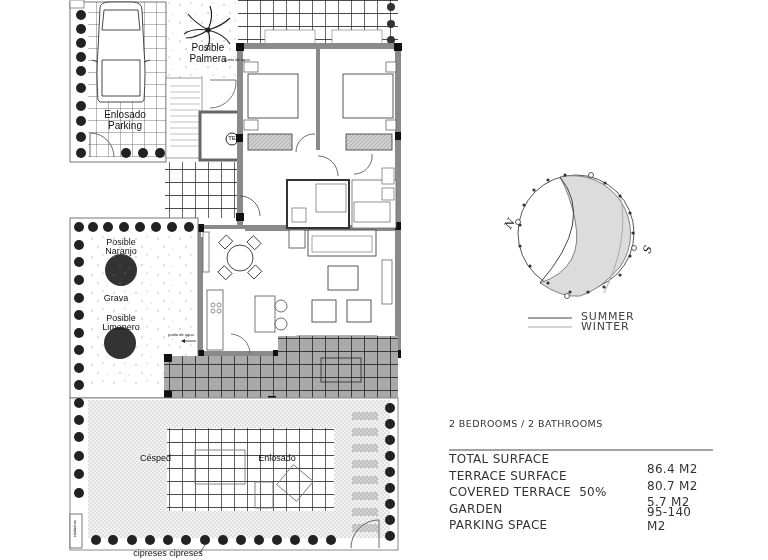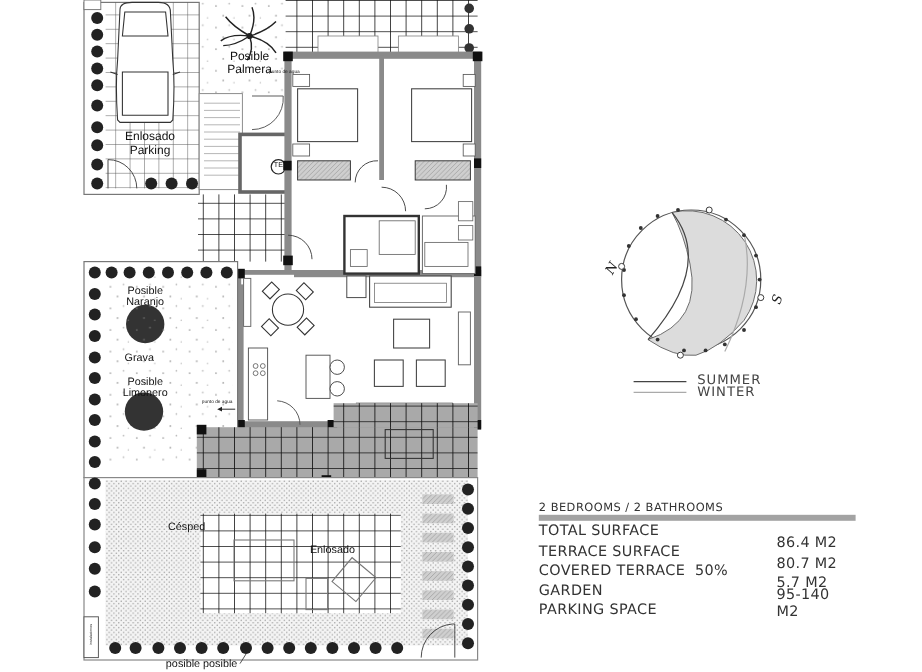--- a/index.html
+++ b/index.html
@@ -3,21 +3,21 @@
 <meta charset="utf-8">
 <style>
   * { box-sizing: border-box; margin: 0; padding: 0; }
   html, body { width: 768px; height: 560px; background: #ffffff; overflow: hidden; }
   body { position: relative; font-family: "Liberation Sans", sans-serif; color: #222; }
   #plan { position: absolute; left: 0; top: 0; width: 768px; height: 560px; }
   .label { position: absolute; font-family: "Liberation Sans", sans-serif; color: #111; text-align: center; line-height: 1.05; }
   .lbl-md { font-size: 10px; }
   .lbl-sm { font-size: 4px; }
   .specs { position: absolute; left: 449px; top: 418px; width: 264px; font-family: "DejaVu Sans", sans-serif; }
-  .specs-title { font-size: 9.5px; letter-spacing: 0.4px; color: #333; padding-bottom: 0; border-bottom: 5px solid #a3a3a3; }
+  .specs-title { font-size: 9.5px; letter-spacing: 0.4px; color: #333; padding-bottom: 20px; border-bottom: 2px solid #a3a3a3; }
   .spec-row { display: flex; font-size: 12px; letter-spacing: 0.3px; color: #333; height: 16.5px; align-items: center; }
   .spec-row:first-of-type { margin-top: 4px; }
   .spec-name { width: 198px; }
   .spec-val { flex: 1; margin-top: 20px; }
   .legend { position: absolute; left: 528px; top: 311px; font-family: "DejaVu Sans", sans-serif; font-size: 11px; letter-spacing: 0.8px; color: #444; }
   .legend-row { display: flex; align-items: center; height: 10px; }
   .legend-line { width: 44px; height: 1px; margin-right: 9px; }
   .compass-lbl { position: absolute; font-family: "DejaVu Serif", serif; font-style: italic; font-size: 11px; color: #222; }
 </style>
 </head>
@@ -348,23 +348,23 @@
 <div class="label lbl-md" style="left:96px;top:238px;width:50px;font-size:9px;">
   <div>Posible</div>
   <div>Naranjo</div>
 </div>
 <div class="label lbl-md" style="left:96px;top:294px;width:40px;font-size:9px;">Grava</div>
 <div class="label lbl-md" style="left:94px;top:314px;width:54px;font-size:9px;">
   <div>Posible</div>
   <div>Limonero</div>
 </div>
 <div class="label lbl-sm" style="left:164px;top:333px;width:34px;">punto de agua</div>
-<div class="label lbl-md" style="left:100px;top:435px;width:46px;font-size:9px;padding-left:40px;">Césped</div>
+<div class="label lbl-md" style="left:100px;top:454px;width:46px;font-size:9px;padding-left:40px;">Césped</div>
 <div class="label lbl-md" style="left:252px;top:454px;width:50px;font-size:9px;">Enlosado</div>
-<div class="label lbl-md" style="left:126px;top:549px;width:84px;font-size:9px;">posible posible</div>
+<div class="label lbl-md" style="left:126px;top:549px;width:84px;font-size:9px;">cipreses cipreses</div>
 <div class="label" style="left:63px;top:527px;width:26px;font-size:3px;transform:rotate(-90deg);">instalaciones</div>
 
 <div class="compass-lbl" style="left:505px;top:217px;transform:rotate(-60deg);">N</div>
 <div class="compass-lbl" style="left:644px;top:243px;transform:rotate(-70deg);">S</div>
 
 <div class="legend">
   <div class="legend-row">
     <span class="legend-line" style="background:transparent;"></span>
     <span>SUMMER</span>
   </div>

